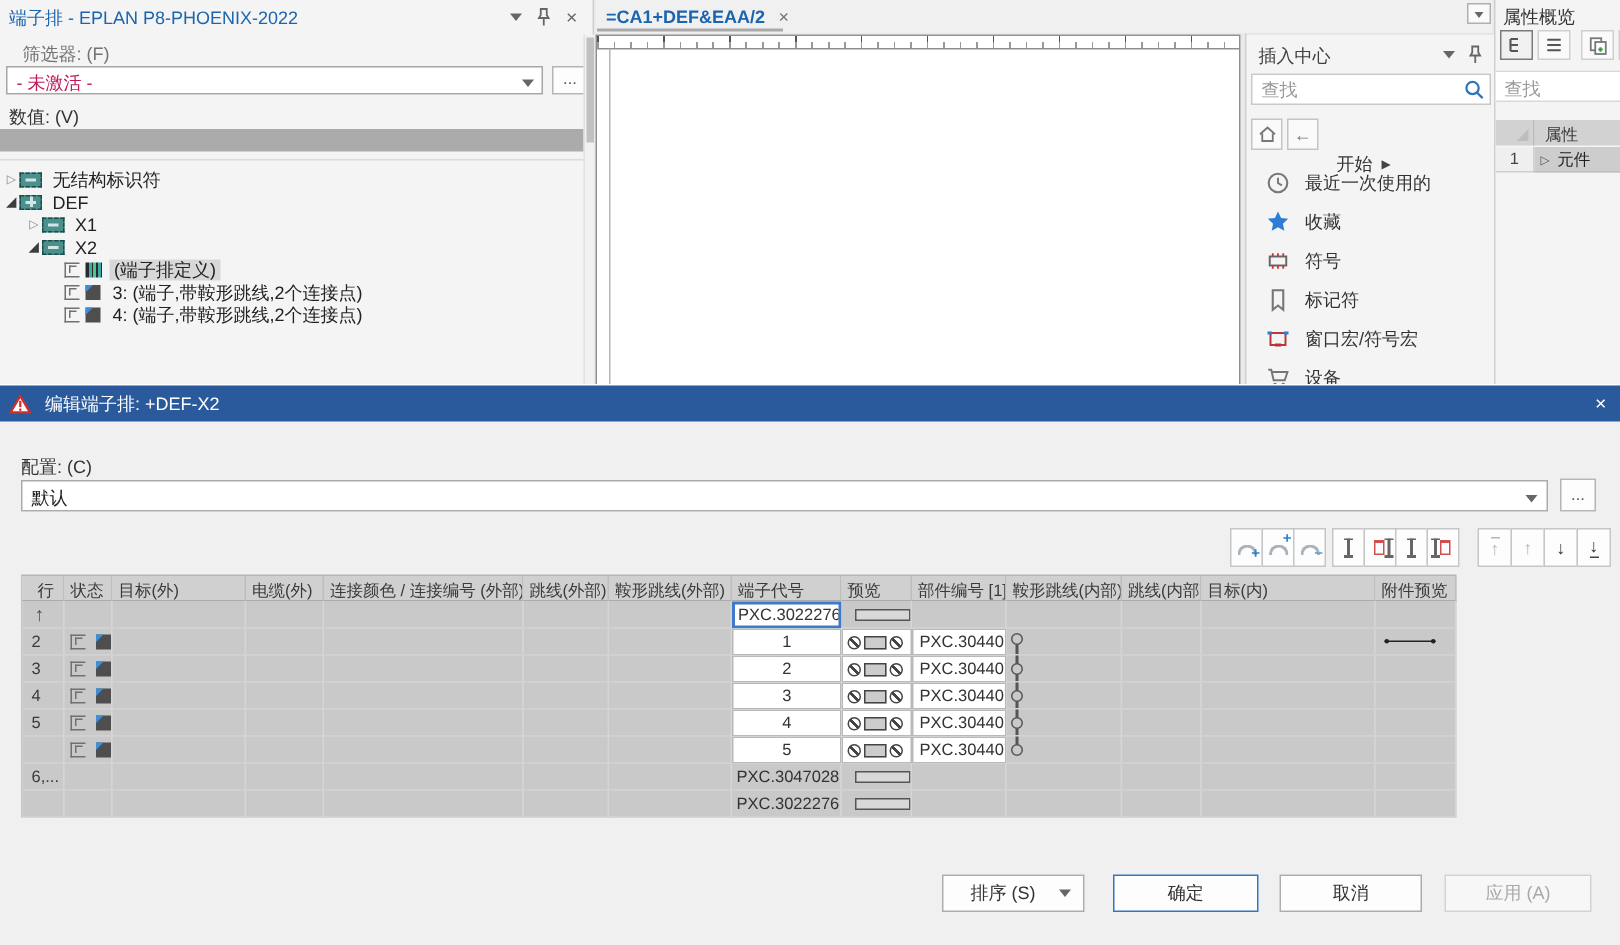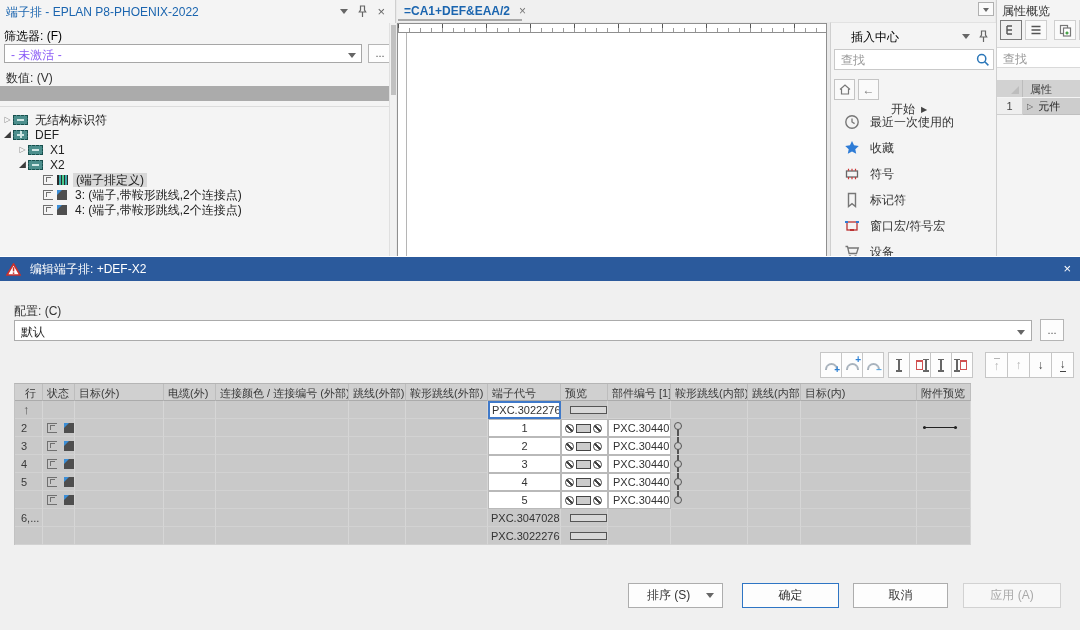--- a/index.html
+++ b/index.html
@@ -6,22 +6,22 @@
 html,body{width:1080px;height:630px;}
 body{position:relative;font-family:"Liberation Sans",sans-serif;font-size:12px;color:#333;background:#e9e9e9;overflow:hidden;}
 svg{display:block;}
 
 
 #left-panel{position:absolute;left:0;top:0;width:396px;height:257px;background:#f4f4f4;border-right:1px solid #cfcfcf;}
 .ptitle{position:absolute;left:6px;top:4px;color:#1b65af;white-space:nowrap;}
 .ptitle-icons{position:absolute;right:10px;top:5px;display:flex;gap:10px;align-items:center;color:#666;}
 .caret-down{width:0;height:0;border:4px solid transparent;border-top:5px solid #666;margin-top:4px;}
 .x-glyph{font-size:13px;line-height:11px;color:#666;}
-#filter-label{position:absolute;left:4px;top:28px;color:#000000;}
-#filter-combo{position:absolute;left:4px;top:44px;width:358px;height:19px;background:#fff;border:1px solid #a6a6a6;padding:2px 6px;color:#8b5cf6;}
+#filter-label{position:absolute;left:15px;top:28px;color:#737373;}
+#filter-combo{position:absolute;left:4px;top:44px;width:358px;height:19px;background:#fff;border:1px solid #a6a6a6;padding:2px 6px;color:#be185d;}
 #filter-combo .caret-down{position:absolute;right:5px;top:4px;}
 .more-btn{background:#fdfdfd;border:1px solid #b5b5b5;color:#555;display:flex;align-items:center;justify-content:center;font-size:11px;line-height:1;}
 #filter-more{position:absolute;left:368px;top:44px;width:24px;height:19px;}
 #value-label{position:absolute;left:6px;top:70px;color:#333;}
 #value-bar{position:absolute;left:0;top:86px;width:390px;height:15px;background:#ababab;}
 #panel-divider{position:absolute;left:0;top:106px;width:390px;height:1px;background:#dcdcdc;}
 #terminal-tree{position:absolute;left:0;top:112px;width:386px;}
 .tree-row{height:15px;display:flex;align-items:center;white-space:nowrap;}
 .expander{width:11px;font-size:8px;color:#8a8a8a;text-align:center;line-height:15px;flex:0 0 11px;}
 .expander.exp{color:#3c3c3c;font-size:9px;}
@@ -47,21 +47,21 @@
 #tab-list-btn{position:absolute;left:581px;top:2px;width:16px;height:14px;background:#fafafa;border:1px solid #b0b0b0;display:flex;align-items:center;justify-content:center;}
 #tab-list-btn .caret-down{border-width:3.5px;border-top-width:4.5px;margin-top:4px;}
 #canvas{position:absolute;left:397px;top:23px;width:430px;height:234px;background:#fff;border:1px solid #8f8f8f;}
 #ruler{height:9px;border-bottom:1px solid #8f8f8f;background:
   repeating-linear-gradient(90deg,#999 0 1px,transparent 1px 11px) left bottom/100% 4px no-repeat,
   repeating-linear-gradient(90deg,#555 0 1px,transparent 1px 44px) left bottom/100% 8px no-repeat;}
 #page-edge{position:absolute;left:8px;top:9px;width:1px;height:223px;background:#b5b5b5;}
 
 
 #insert-center{position:absolute;left:830px;top:22px;width:166px;height:235px;background:#f4f4f4;border-left:1px solid #cfcfcf;border-top:1px solid #e2e2e2;}
-#ic-title{position:absolute;left:20px;top:6px;color:#000000;}
+#ic-title{position:absolute;left:8px;top:6px;color:#404040;}
 #ic-title-icons{position:absolute;right:8px;top:7px;display:flex;gap:9px;align-items:center;}
 #ic-search{position:absolute;left:3px;top:26px;width:160px;height:21px;background:#fff;border:1px solid #c9c9c9;padding:2px 24px 2px 6px;font-family:"Liberation Sans",sans-serif;font-size:12px;color:#555;}
 #ic-search::placeholder{color:#999;}
 #ic-search-icon{position:absolute;left:145px;top:30px;}
 #ic-nav{position:absolute;left:3px;top:56px;display:flex;gap:3px;align-items:center;height:21px;}
 .nav-btn{width:21px;height:21px;background:#fafafa;border:1px solid #c4c4c4;display:flex;align-items:center;justify-content:center;color:#777;font-size:12px;}
 #ic-crumb{margin-left:9px;color:#333;display:flex;gap:6px;align-items:center;margin-top:40px;}
 .crumb-arrow{font-size:8px;color:#444;}
 #ic-items{position:absolute;left:0;top:86px;width:165px;}
 .ic-item{height:26px;display:flex;align-items:center;gap:10px;padding-left:13px;color:#333;white-space:nowrap;}

